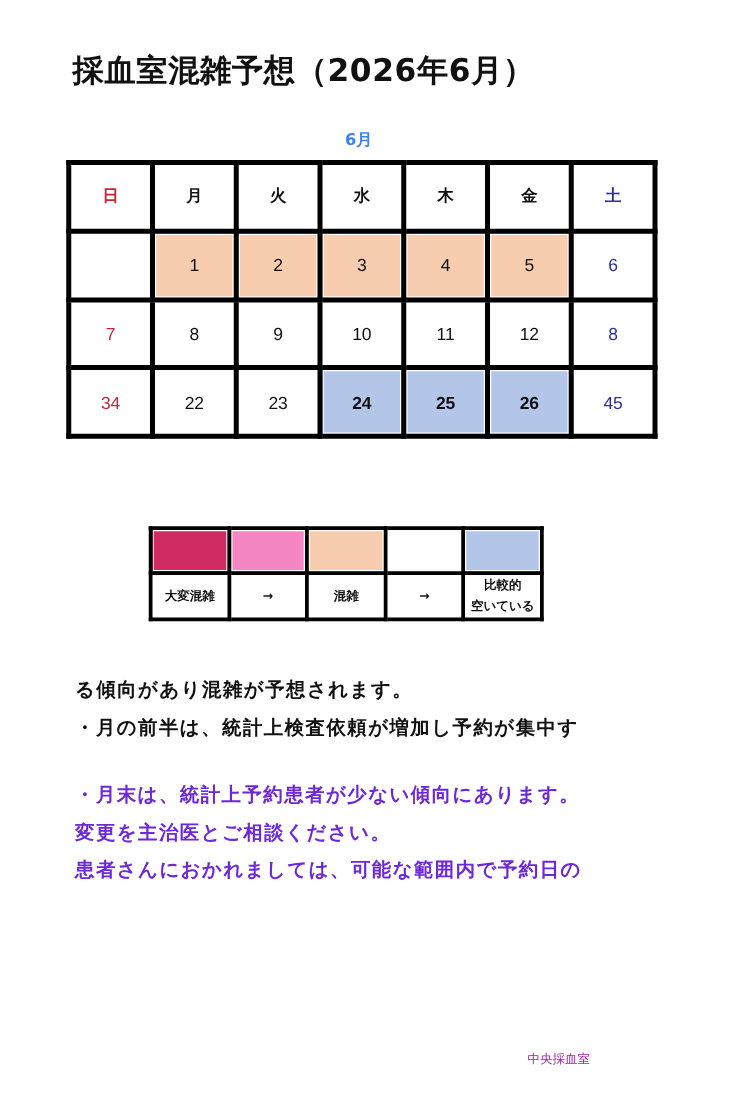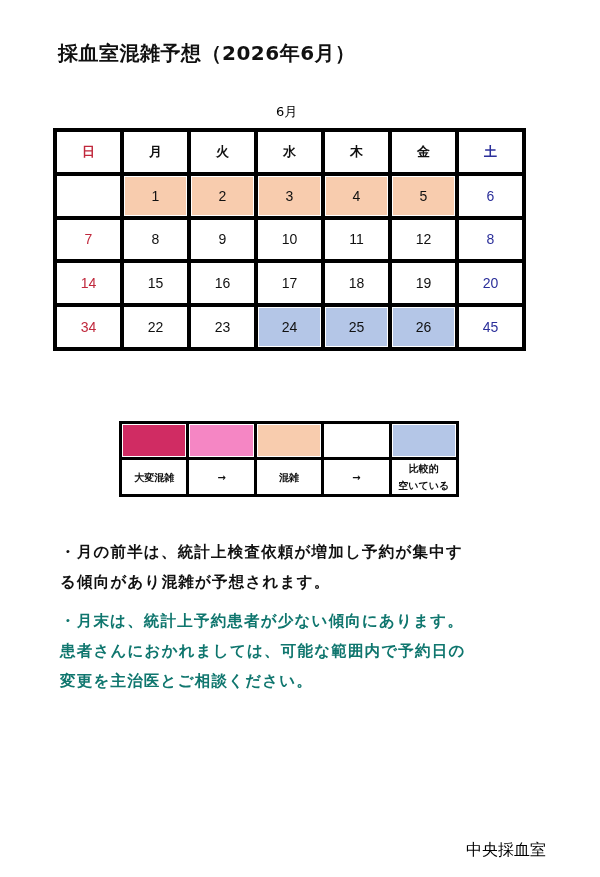--- a/index.html
+++ b/index.html
@@ -1,70 +1,70 @@
 <!DOCTYPE html>
 <html><head>
   <meta charset="utf-8">
   <style>
     * { box-sizing: border-box; margin: 0; padding: 0; }
     html, body { width: 600px; height: 877px; background: #ffffff; overflow: hidden; }
     body { position: relative; font-family: "DejaVu Sans", "Liberation Sans", sans-serif; color: #111; }
 
     .title {
       position: absolute; left: 58px; top: 40px;
-      font-size: 20px; font-weight: bold; letter-spacing: 0.5px; color: #111;
+      font-size: 25px; font-weight: bold; letter-spacing: 0.5px; color: #111;
     }
     .month-label {
       position: absolute; left: 276px; top: 103px;
-      font-size: 13px; font-weight: normal; color: #000000;
+      font-size: 13px; font-weight: bold; color: #3b82f6;
     }
 
     table.cal {
       position: absolute; left: 53px; top: 128px;
       width: 473px; height: 223px;
       border-collapse: collapse; table-layout: fixed;
       border: 4px solid #000;
     }
     table.cal td {
       border: 4px solid #000;
       text-align: center; vertical-align: middle;
       font-size: 14px; font-family: "Liberation Sans", sans-serif;
       height: 37px; background: #fff; color: #111;
       box-shadow: inset 0 0 0 1px #fff;
     }
     table.cal tr.head td { font-size: 13px; font-weight: bold; }
     .sun { color: #c0283c !important; }
     .sat { color: #2b2f9a !important; }
     .busy { background: #f8ccae !important; }
-    .free { background: #b4c6e7 !important; }
+    .free { background: #b4c6e7 !important; font-weight: bold; }
 
     table.legend {
       position: absolute; left: 119px; top: 421px;
-      width: 340px; height: 75px;
+      width: 316px; height: 75px;
       border-collapse: collapse; table-layout: fixed;
       border: 3px solid #000;
     }
     table.legend td {
       border: 3px solid #000; text-align: center; vertical-align: middle;
       font-size: 10px; font-weight: bold; background: #fff;
       box-shadow: inset 0 0 0 1px #fff;
     }
     table.legend tr.swatch td { height: 36px; }
     table.legend tr.labels td { height: 36px; line-height: 17px; }
 
     .note {
       position: absolute; left: 60px;
       font-size: 15.5px; font-weight: bold; line-height: 30px; letter-spacing: 1.2px;
     }
     .note.n1 { top: 537px; color: #111; }
-    .note.n2 { top: 606px; color: #0f766e; }
+    .note.n2 { top: 621px; color: #6d28d9; }
 
     .footer {
       position: absolute; left: 422px; top: 840px;
-      font-size: 16px; color: #000000; margin-left: 44px;
+      font-size: 10px; color: #a21caf;
     }
   </style>
 </head>
 <body>
 
 <div class="title">採血室混雑予想（2026年6月）</div>
 <div class="month-label">6月</div>
 
 <table class="cal">
   <tbody>
@@ -89,29 +89,20 @@
   <tr>
     <td class="sun">7</td>
     <td>8</td>
     <td>9</td>
     <td>10</td>
     <td>11</td>
     <td>12</td>
     <td class="sat">8</td>
   </tr>
   <tr>
-    <td class="sun">14</td>
-    <td>15</td>
-    <td>16</td>
-    <td>17</td>
-    <td>18</td>
-    <td>19</td>
-    <td class="sat">20</td>
-  </tr>
-  <tr>
     <td class="sun">34</td>
     <td>22</td>
     <td>23</td>
     <td class="free">24</td>
     <td class="free">25</td>
     <td class="free">26</td>
     <td class="sat">45</td>
   </tr>
 </tbody>
   </table>
@@ -132,23 +123,23 @@
     <td>→</td>
     <td>
       <div>比較的</div>
       <div>空いている</div>
     </td>
   </tr>
 </tbody>
   </table>
 
 <div class="note n1">
+  <div>る傾向があり混雑が予想されます。</div>
   <div>・月の前半は、統計上検査依頼が増加し予約が集中す</div>
-  <div>る傾向があり混雑が予想されます。</div>
 </div>
 
 <div class="note n2">
   <div>・月末は、統計上予約患者が少ない傾向にあります。</div>
+  <div>変更を主治医とご相談ください。</div>
   <div>患者さんにおかれましては、可能な範囲内で予約日の</div>
-  <div>変更を主治医とご相談ください。</div>
 </div>
 
 <div class="footer">中央採血室</div>
 
 </body></html>

